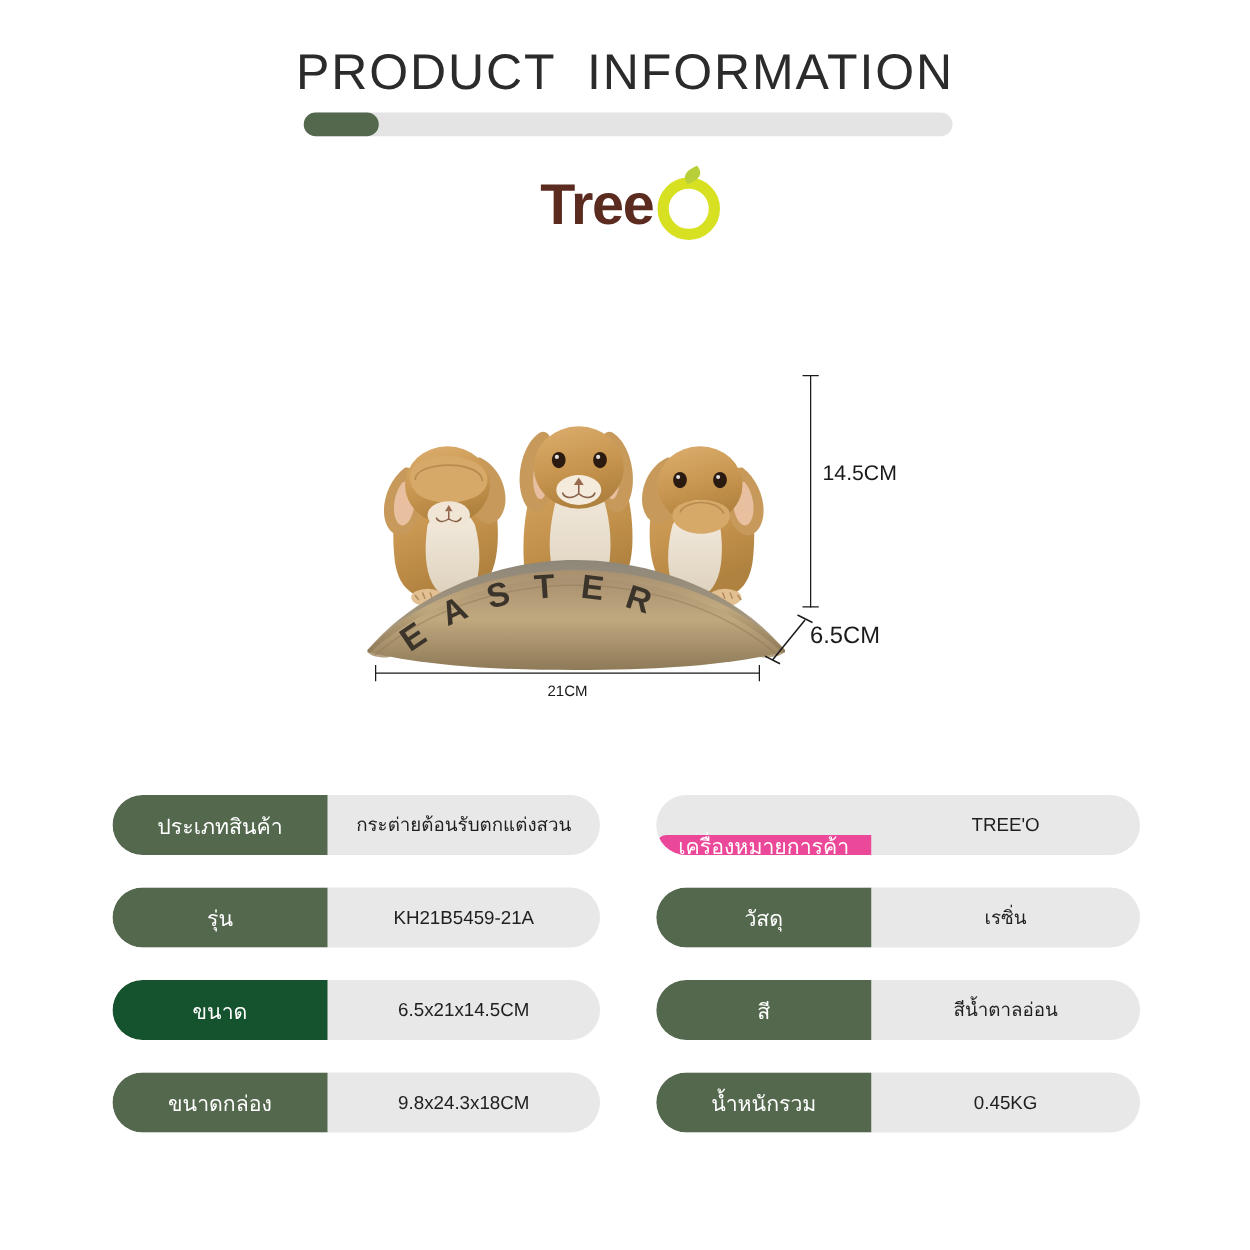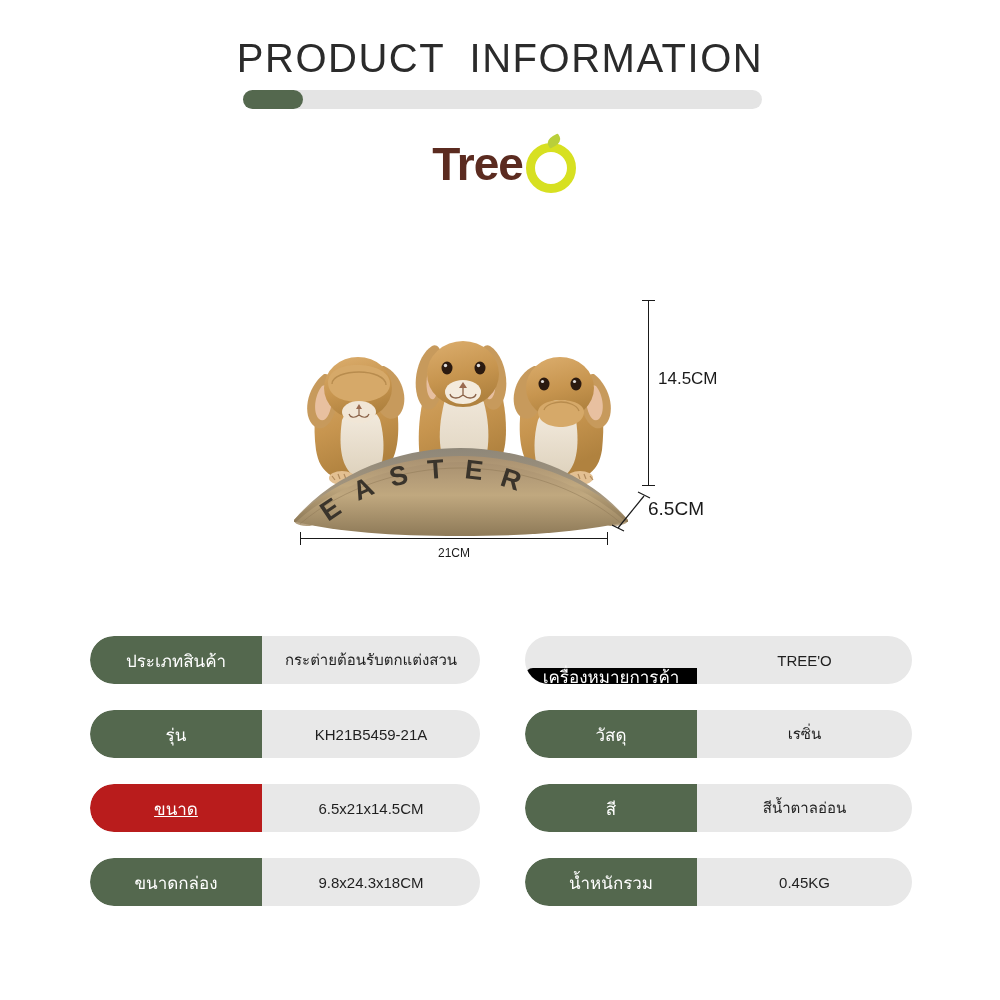--- a/index.html
+++ b/index.html
@@ -391,30 +391,30 @@
 
   <div class="spec-row col-left r0">
     <div class="spec-label" style="background: rgb(84, 104, 78);">ประเภทสินค้า</div>
     <div class="spec-value">กระต่ายต้อนรับตกแต่งสวน</div>
   </div>
   <div class="spec-row col-left r1">
     <div class="spec-label" style="background: rgb(84, 104, 78);">รุ่น</div>
     <div class="spec-value">KH21B5459-21A</div>
   </div>
   <div class="spec-row col-left r2">
-    <div class="spec-label" style="background: #b91c1c; text-decoration: underline;">ขนาด</div>
+    <div class="spec-label" style="background: #14532d;">ขนาด</div>
     <div class="spec-value">6.5x21x14.5CM</div>
   </div>
   <div class="spec-row col-left r3">
     <div class="spec-label" style="background: rgb(84, 104, 78);">ขนาดกล่อง</div>
     <div class="spec-value">9.8x24.3x18CM</div>
   </div>
 
   <div class="spec-row col-right r0">
-    <div class="spec-label" style="background: #000000; margin-top: 32px;">เครื่องหมายการค้า</div>
+    <div class="spec-label" style="background: #ec4899; margin-top: 32px;">เครื่องหมายการค้า</div>
     <div class="spec-value">TREE'O</div>
   </div>
   <div class="spec-row col-right r1">
     <div class="spec-label" style="background: rgb(84, 104, 78);">วัสดุ</div>
     <div class="spec-value">เรซิ่น</div>
   </div>
   <div class="spec-row col-right r2">
     <div class="spec-label" style="background: rgb(84, 104, 78);">สี</div>
     <div class="spec-value">สีน้ำตาลอ่อน</div>
   </div>

